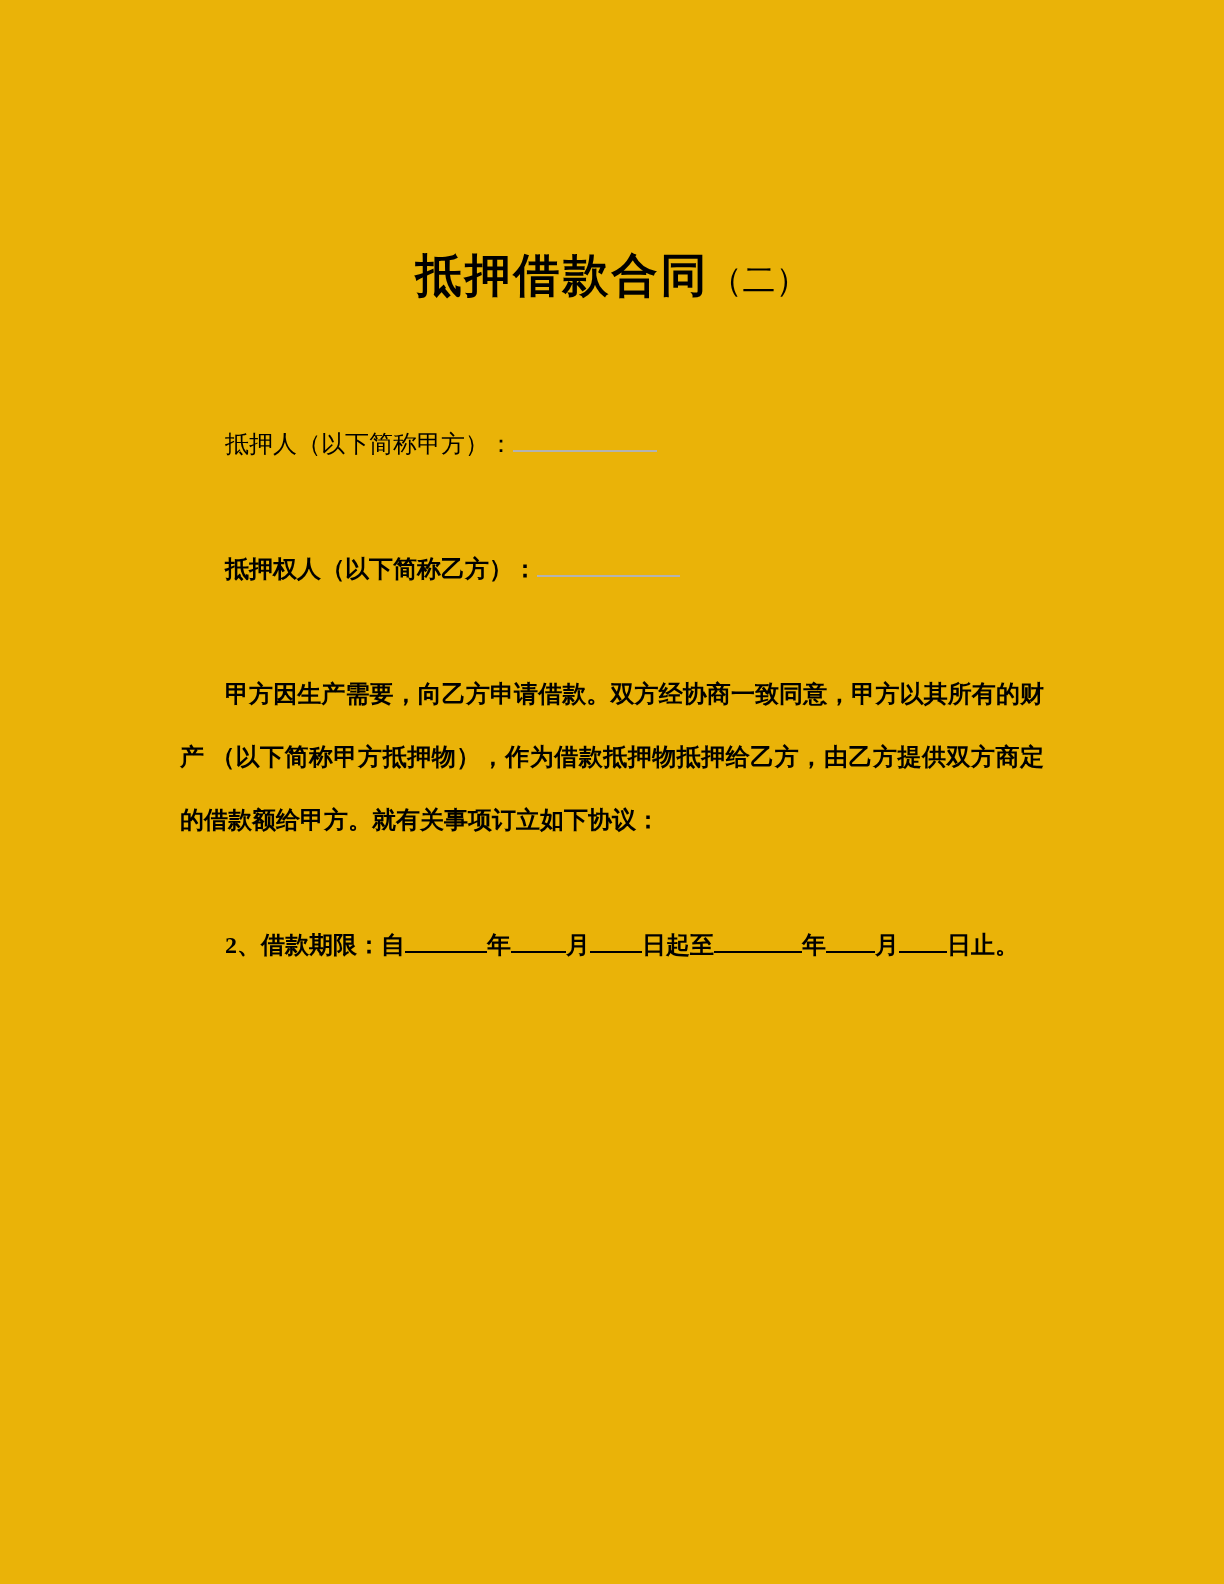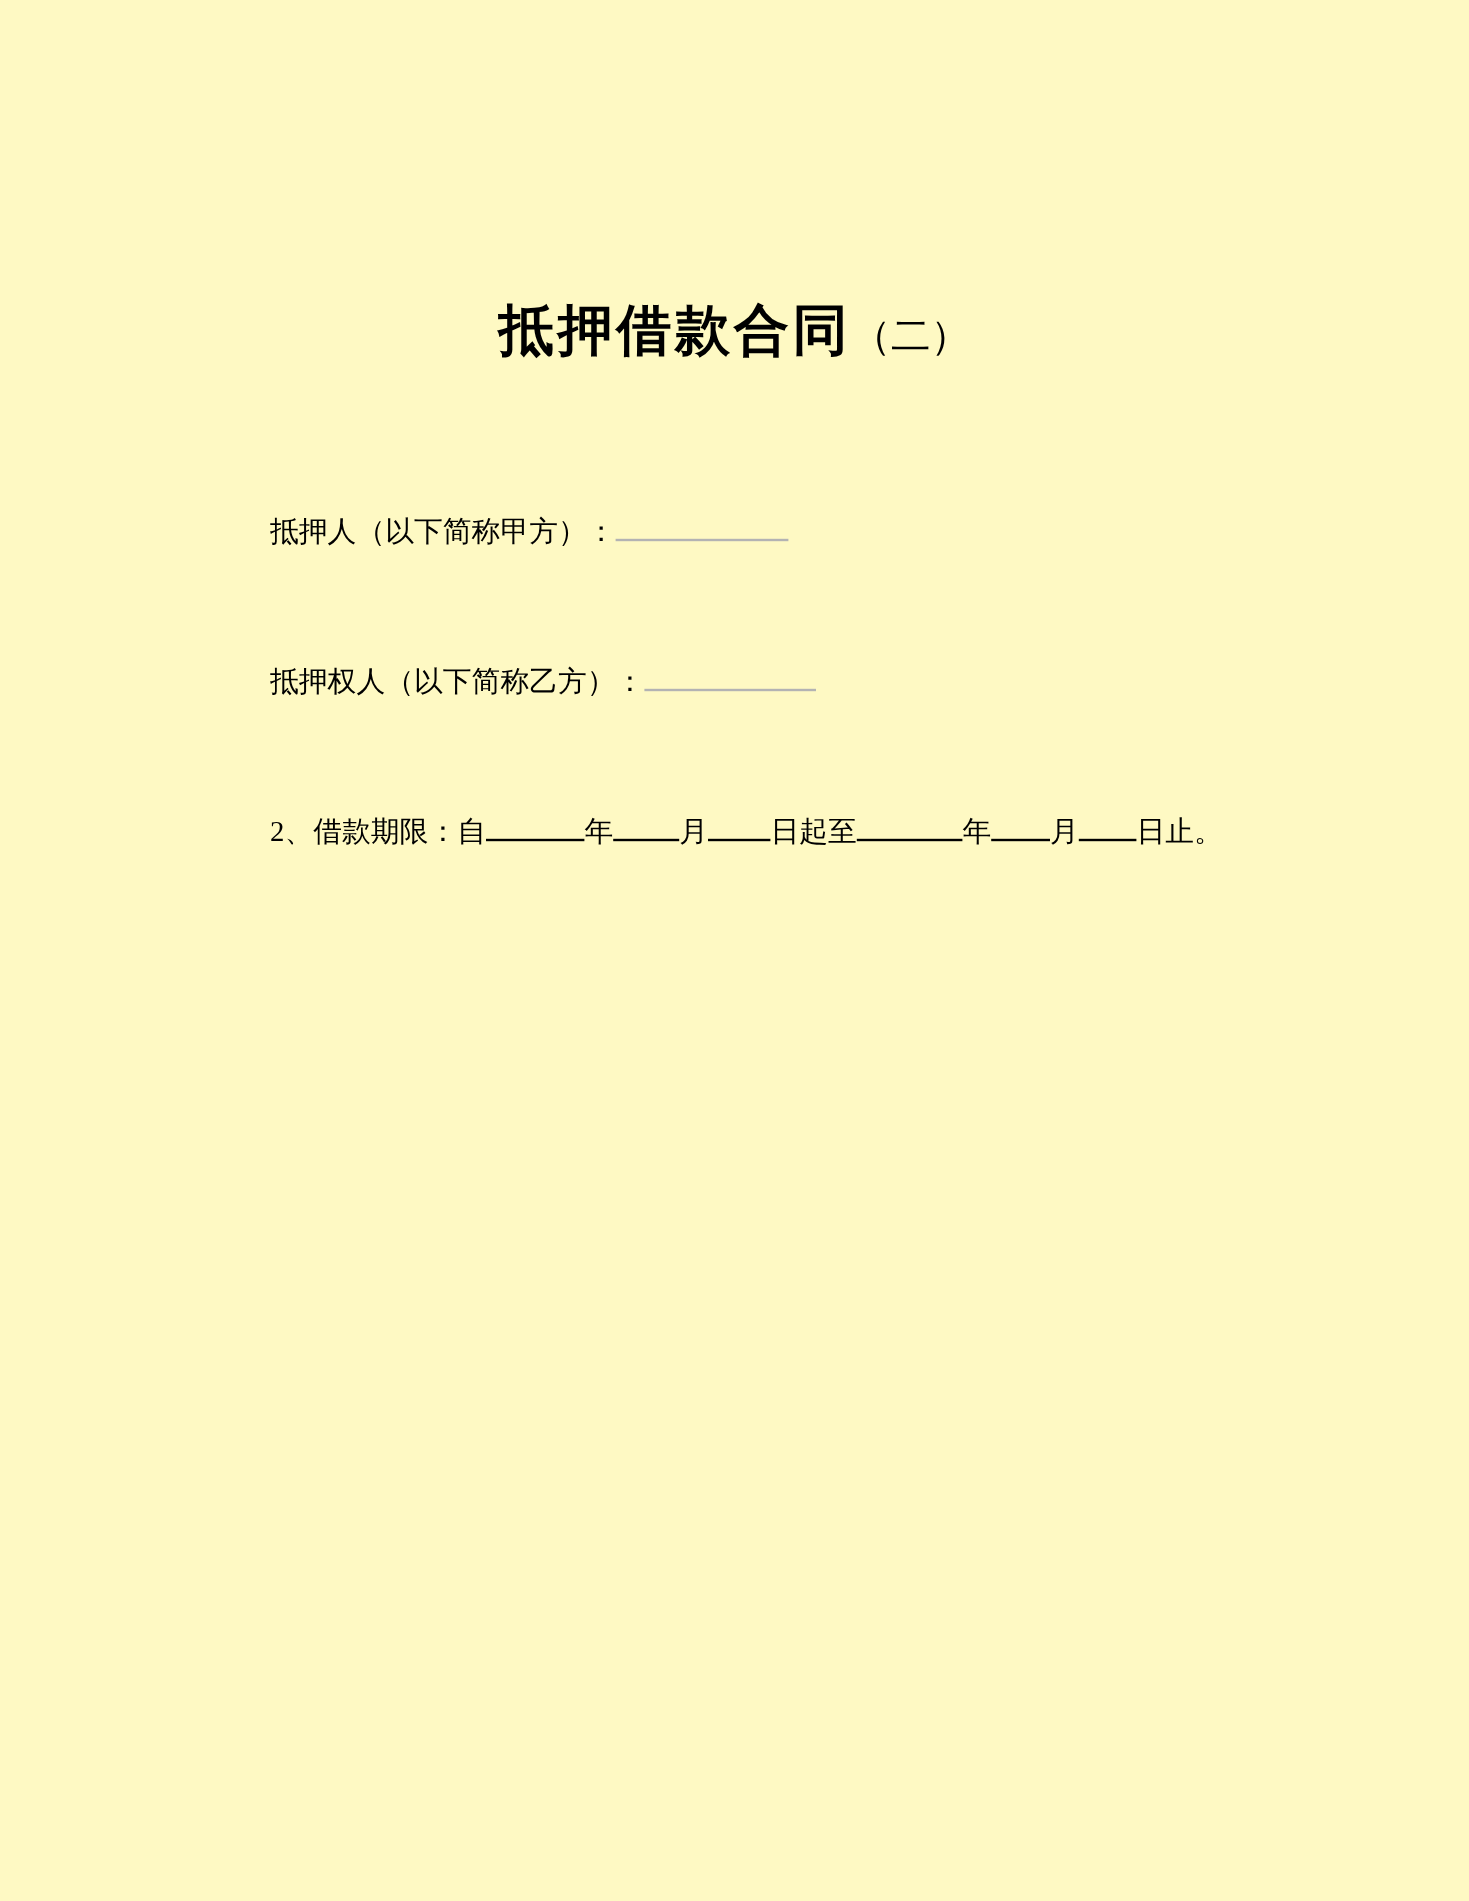--- a/index.html
+++ b/index.html
@@ -1,21 +1,21 @@
 <!DOCTYPE html>
 <html lang="zh"><head>
 <meta charset="utf-8">
 <style>
   html, body { margin: 0; padding: 0; background: #ffffff; }
   .page {
     position: relative;
     width: 1224px;
     height: 1584px;
     margin: 0 auto;
-    background: #fef9c3;
+    background: #eab308;
     color: #000000;
     font-family: "Liberation Serif", "DejaVu Serif", serif;
     overflow: hidden;
   }
   .doc { padding: 0 180px; }
 
   .title {
     margin: 0;
     padding-top: 245px;
     text-align: center;
@@ -34,21 +34,21 @@
   }
 
   .line, .para {
     margin: 0;
     font-size: 24px;
     line-height: 63px;
     text-indent: 45px;
     text-align: justify;
   }
   .first-block { margin-top: 106px; }
-  .gap { margin-top: 62px; }
+  .gap { margin-top: 62px; font-weight: bold; }
 
   .blank {
     display: inline-block;
     height: 22px;
     border-bottom: 2px solid #000000;
     vertical-align: baseline;
   }
   .blank.gray { border-bottom-color: #b3b3b3; }
   .w144 { width: 144px; }
   .w143 { width: 143px; }
@@ -65,19 +65,20 @@
 
 <div class="page">
   <div class="doc">
 
     <h1 class="title"><span class="title-main">抵押借款合同</span><span class="title-suffix">（二）</span></h1>
 
     <p class="line first-block"><span>抵押人（以下简称甲方）：</span><span class="blank gray w144"></span></p>
 
     <p class="line gap"><span>抵押权人（以下简称乙方）：</span><span class="blank gray w143"></span></p>
 
+    <p class="para gap">甲方因生产需要，向乙方申请借款。双方经协商一致同意，甲方以其所有的财产 （以下简称甲方抵押物），作为借款抵押物抵押给乙方，由乙方提供双方商定的借款额给甲方。就有关事项订立如下协议：</p>
 
 
     <p class="line gap"><span>2、借款期限：自</span><span class="blank w82"></span><span>年</span><span class="blank w55"></span><span>月</span><span class="blank w52"></span><span>日起至</span><span class="blank w88"></span><span>年</span><span class="blank w49"></span><span>月</span><span class="blank w48"></span><span>日止。</span></p>
 
 
   </div>
 </div>
 
 </body></html>

